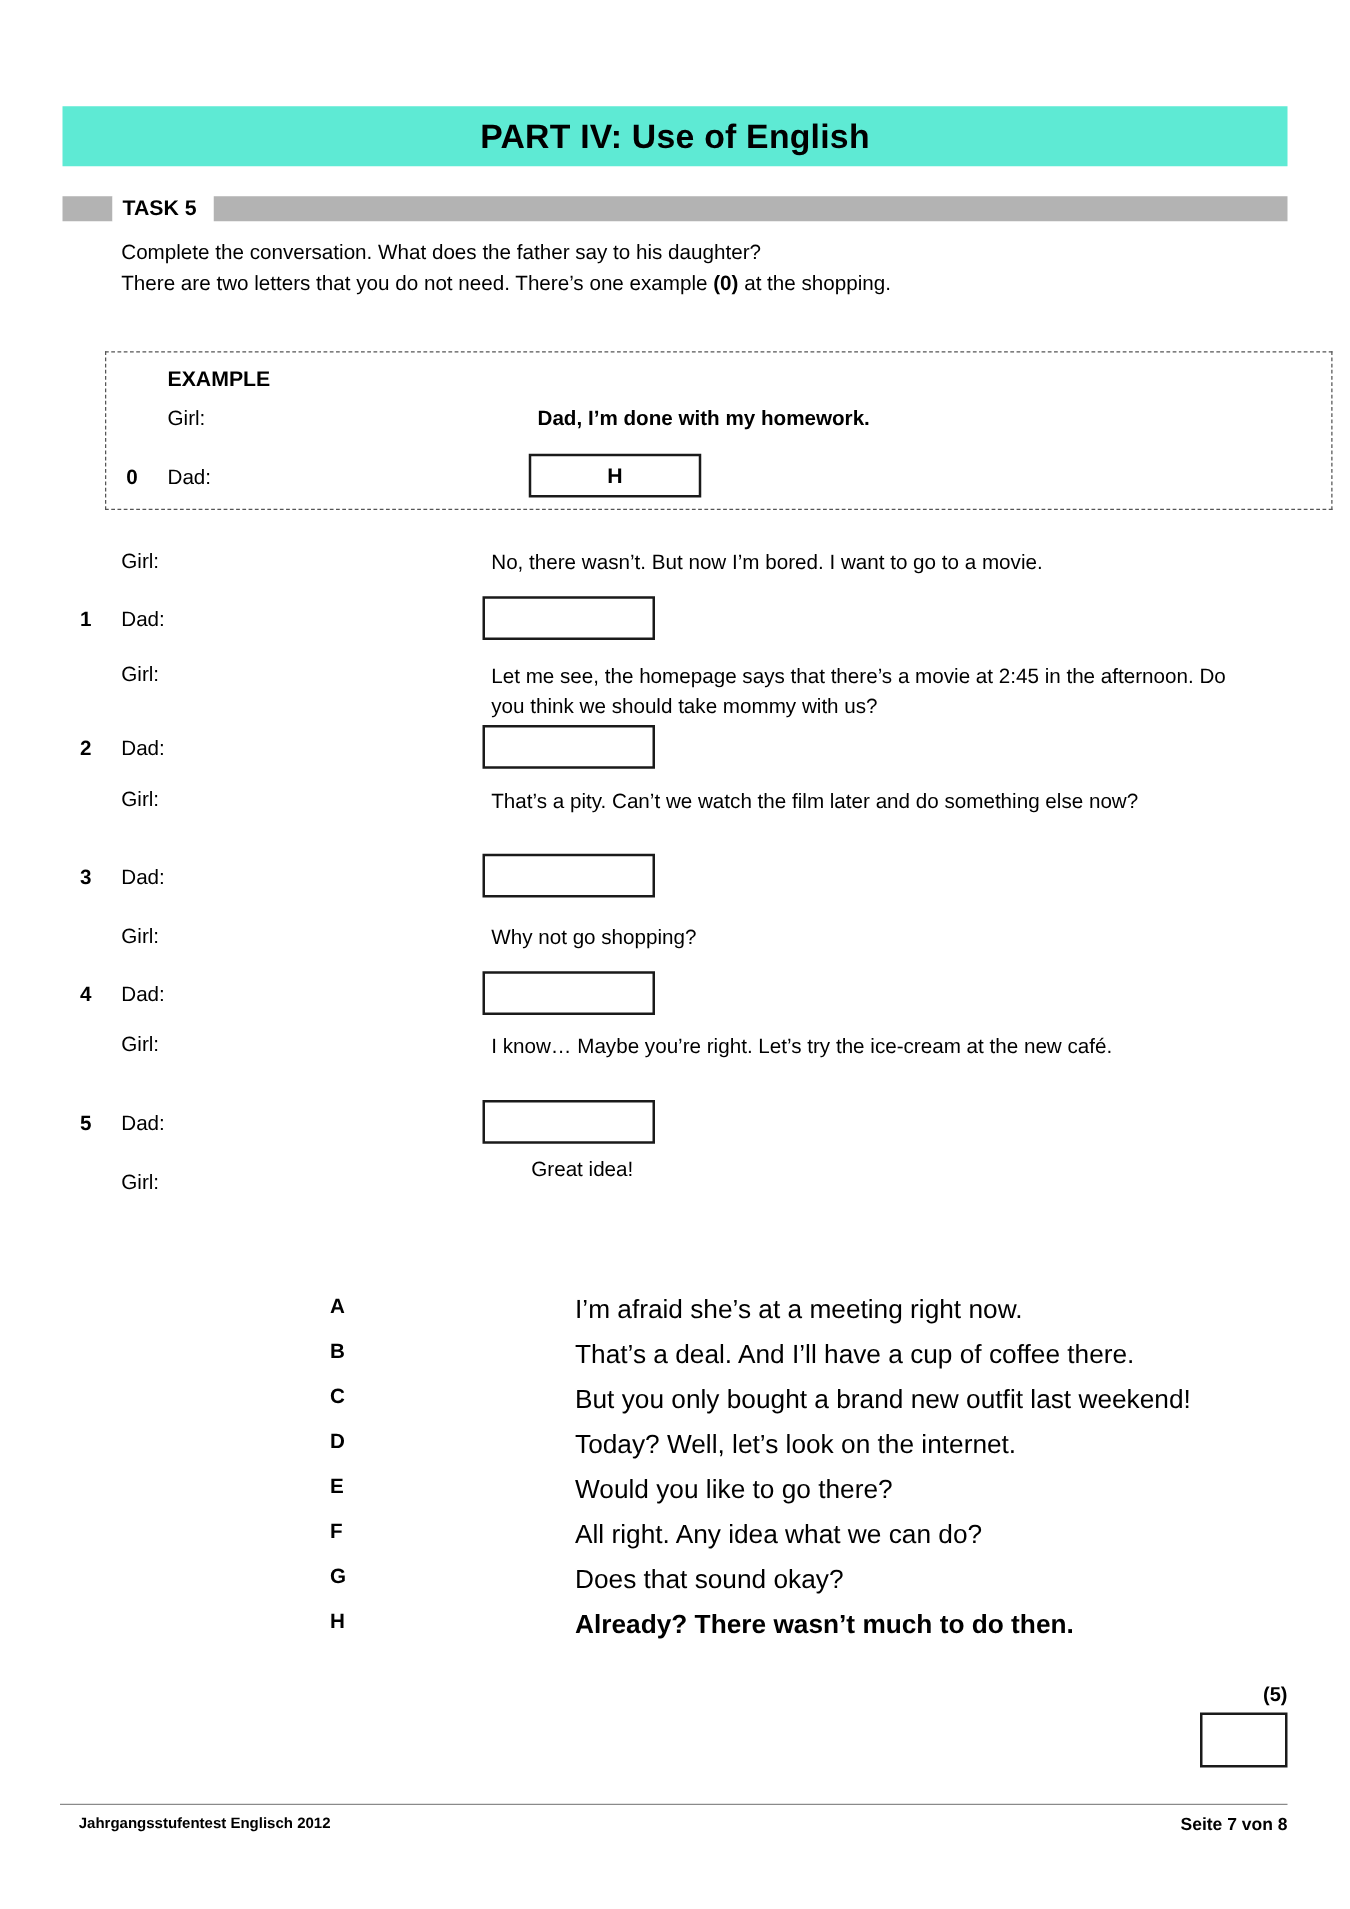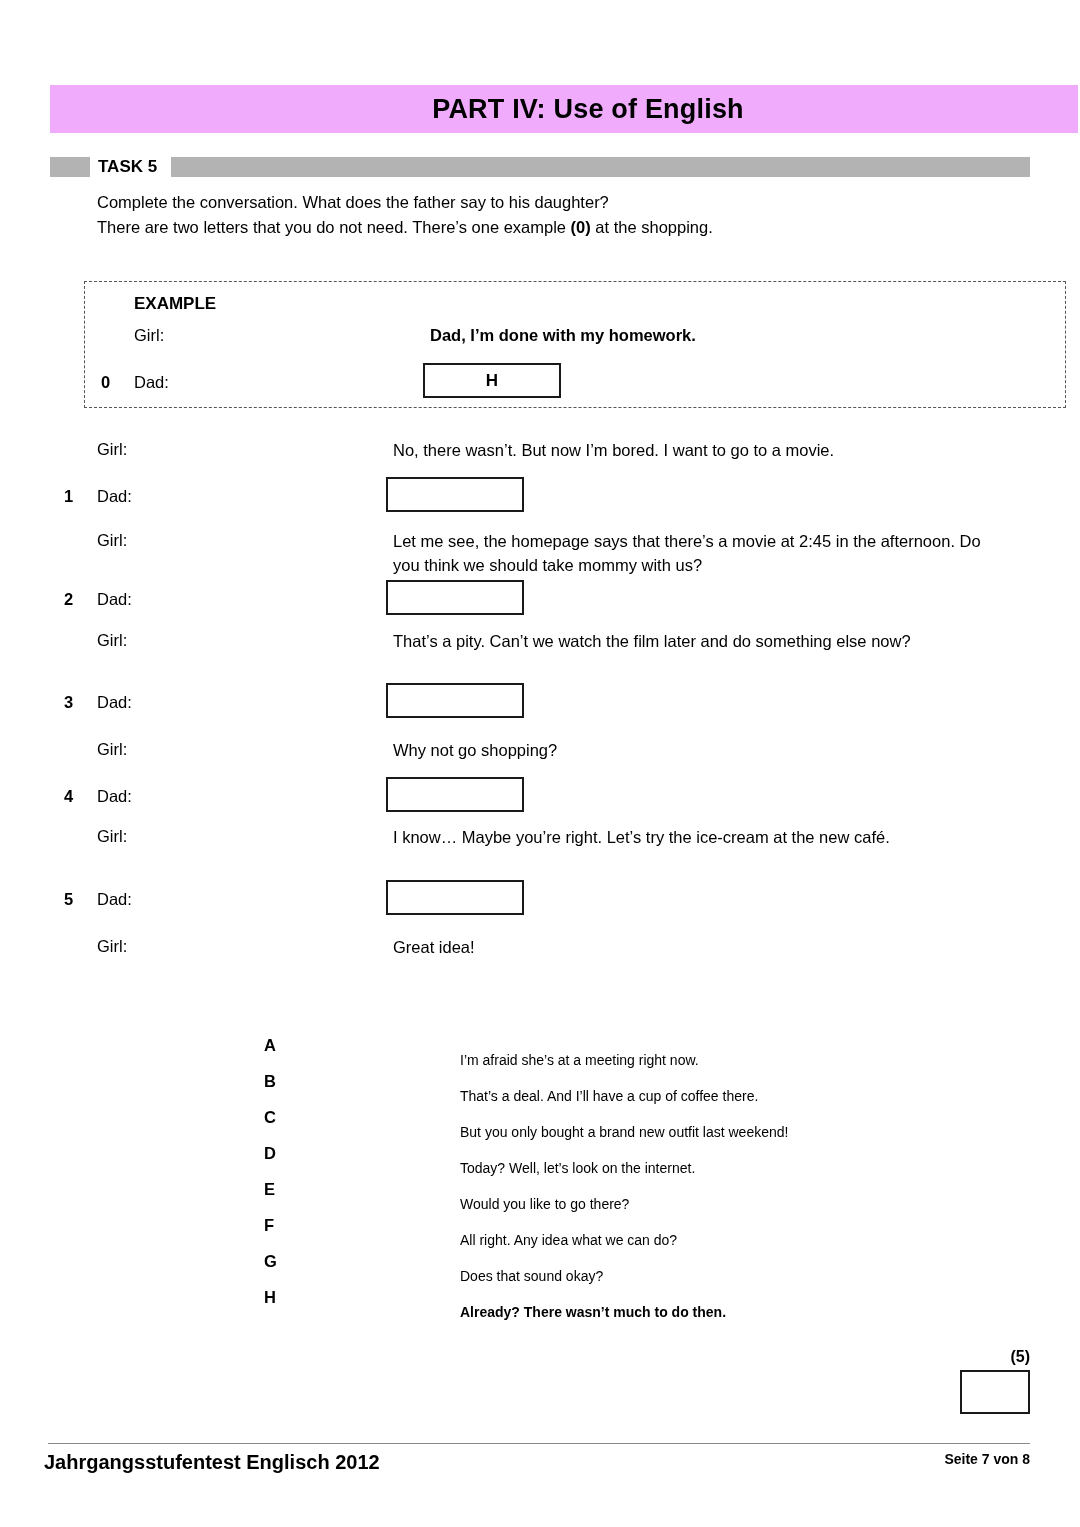--- a/index.html
+++ b/index.html
@@ -21,25 +21,24 @@
     inset: 0;
   }
 
   
   .part-bar {
     position: absolute;
     left: 50px;
     top: 85px;
     width: 980px;
     height: 48px;
-    background: #f0abfc;
+    background: #5eead4;
     display: flex;
     align-items: center;
     justify-content: center;
-    padding-left: 48px;
   }
   .part-title {
     font-size: 27px;
     font-weight: bold;
     letter-spacing: 0.2px;
     color: #000;
   }
 
   
   .task-bar {
@@ -198,22 +197,22 @@
   .opt-letter {
     position: absolute;
     left: 264px;
     top: 0;
     font-size: 16.5px;
     font-weight: bold;
   }
   .opt-text {
     position: absolute;
     left: 460px;
-    top: 16px;
-    font-size: 14px;
+    top: 0;
+    font-size: 21px;
   }
   .opt-text.bold { font-weight: bold; }
 
   
   .score-label {
     position: absolute;
     right: 50px;
     top: 1348px;
     font-size: 16px;
     font-weight: bold;
@@ -233,23 +232,23 @@
   .footer-rule {
     position: absolute;
     left: 48px;
     top: 1443px;
     width: 982px;
     height: 1px;
     background: #8a8a8a;
   }
   .footer-left {
     position: absolute;
-    left: 44px;
+    left: 63px;
     top: 1451px;
-    font-size: 20px;
+    font-size: 12px;
     font-weight: bold;
   }
   .footer-right {
     position: absolute;
     right: 50px;
     top: 1451px;
     font-size: 14px;
     font-weight: bold;
   }
 </style>
@@ -325,21 +324,21 @@
         <div class="d-speaker" style="top: 395px;">Girl:</div>
         <div class="d-text" style="top: 393px;">I know… Maybe you’re right. Let’s try the ice-cream at the new café.</div>
       </div>
       <div class="d-row">
         <div class="d-num" style="top: 458px;">5</div>
         <div class="d-speaker" style="top: 458px;">Dad:</div>
         <div class="d-box" style="top: 448px;"></div>
       </div>
       <div class="d-row">
         <div class="d-speaker" style="top: 505px;">Girl:</div>
-        <div class="d-text" style="top: 503px;">Great idea!</div>
+        <div class="d-text" style="top: 492px; margin-left: 32px;">Great idea!</div>
       </div>
     </div>
 
   <div class="options" id="options-root">
       <div class="opt-row">
         <div class="opt-letter">A</div>
         <div class="opt-text">I’m afraid she’s at a meeting right now.</div>
       </div>
       <div class="opt-row">
         <div class="opt-letter">B</div>

